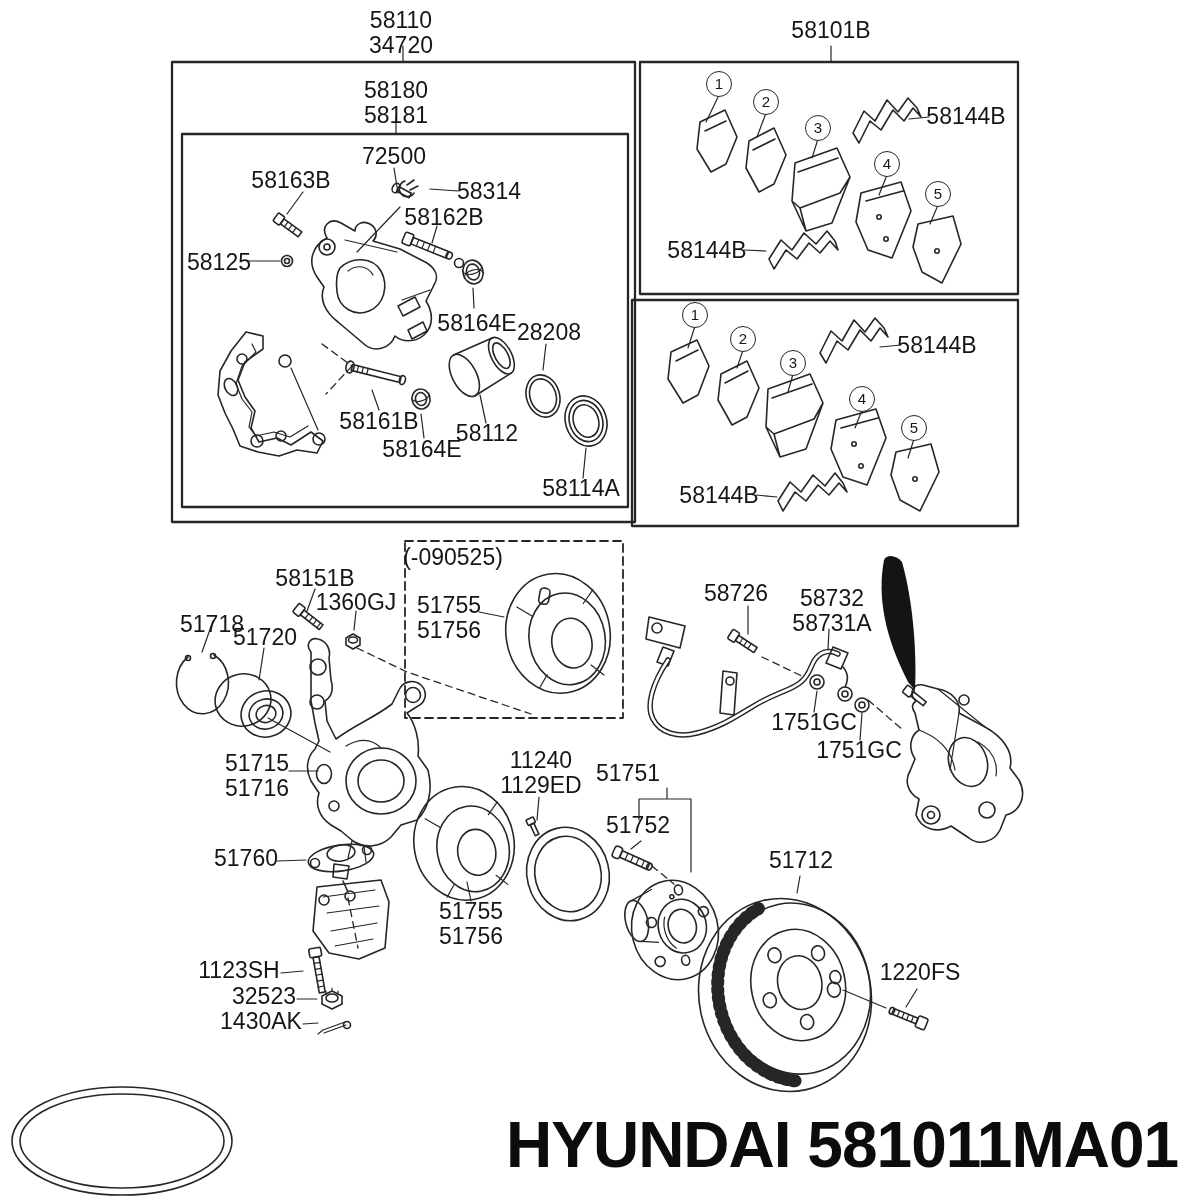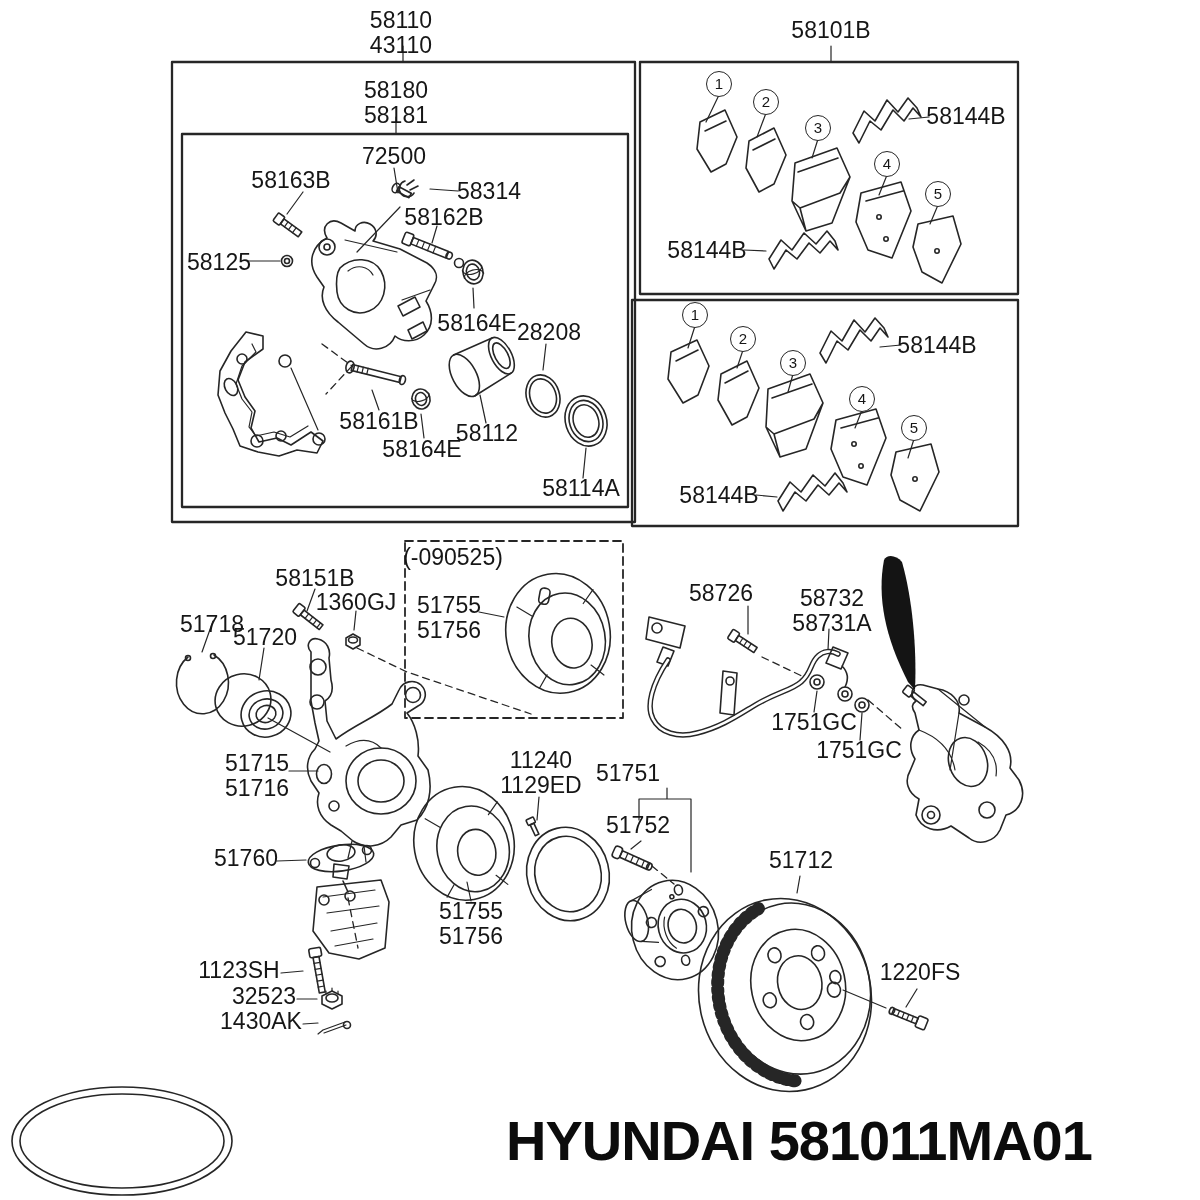--- a/index.html
+++ b/index.html
@@ -13,21 +13,21 @@
   #art .fill{fill:#141414;stroke:none;}
   #art .tube{stroke-width:5.5;}
   #art .tubew{stroke:#ffffff;stroke-width:2.6;}
   #art .hatch{stroke-width:13;stroke-dasharray:2.5 5.5;}
   #art .logoGrad{stroke:none;}
   .lbl{position:absolute;z-index:2;font-size:23px;color:#161616;white-space:pre-line;text-align:center;
        transform:translateX(-50%);line-height:1.1;letter-spacing:0px;}
   .num{position:absolute;z-index:2;width:24px;height:24px;border:1.8px solid #262626;border-radius:50%;
        background:#fff;font-size:15px;line-height:24px;text-align:center;color:#161616;
        transform:translate(-50%,-50%);}
-  .footer-text{position:absolute;z-index:2;left:506px;top:1108px;font-size:56px;font-weight:700;
+  .footer-text{position:absolute;z-index:2;left:506px;top:1108px;font-size:64px;font-weight:700;
        letter-spacing:-1px;color:#0c0c0c;white-space:nowrap;}
 </style>
 </head>
 <body>
 
 <div id="stage">
 
 <svg id="art" width="1200" height="1200" viewBox="0 0 1200 1200">
   <defs>
     <linearGradient id="lg1" x1="0" y1="0" x2="0.7" y2="1">
@@ -351,21 +351,21 @@
   <g>
     <ellipse cx="122" cy="1141" rx="110" ry="54" stroke="url(#lg1)" stroke-width="13"></ellipse>
     <ellipse cx="122" cy="1141" rx="102" ry="47" stroke="#dddddd" stroke-width="2"></ellipse>
     <path class="logoGrad" fill="url(#lg2)" d="M70,1181 C82,1140 96,1112 112,1098 C120,1092 128,1096 124,1106 C112,1122 100,1150 92,1180 C88,1190 74,1191 70,1181 Z"></path>
     <path class="logoGrad" fill="url(#lg2)" d="M158,1184 C168,1148 182,1118 198,1102 C206,1094 214,1098 210,1108 C198,1126 186,1154 178,1184 C174,1194 162,1194 158,1184 Z"></path>
     <path class="logoGrad" fill="url(#lg2)" d="M94,1152 C124,1130 152,1124 180,1130 L174,1146 C148,1140 122,1146 98,1166 Z"></path>
   </g>
 </svg>
 
   <div class="lbl" style="left:401px;top:8px">58110
-43110</div>
+34720</div>
   <div class="lbl" style="left:396px;top:78px">58180
 58181</div>
   <div class="lbl" style="left:394px;top:144px">72500</div>
   <div class="lbl" style="left:291px;top:168px">58163B</div>
   <div class="lbl" style="left:489px;top:179px">58314</div>
   <div class="lbl" style="left:444px;top:205px">58162B</div>
   <div class="lbl" style="left:219px;top:250px">58125</div>
   <div class="lbl" style="left:477px;top:311px">58164E</div>
   <div class="lbl" style="left:549px;top:320px">28208</div>
   <div class="lbl" style="left:379px;top:409px">58161B</div>
@@ -382,21 +382,21 @@
   <div class="lbl" style="left:453px;top:545px">(-090525)</div>
   <div class="lbl" style="left:449px;top:593px">51755
 51756</div>
   <div class="lbl" style="left:315px;top:566px">58151B</div>
   <div class="lbl" style="left:356px;top:590px">1360GJ</div>
   <div class="lbl" style="left:212px;top:612px">51718</div>
   <div class="lbl" style="left:265px;top:625px">51720</div>
   <div class="lbl" style="left:257px;top:751px">51715
 51716</div>
 
-  <div class="lbl" style="left:721px;top:581px">58726</div>
+  <div class="lbl" style="left:736px;top:581px">58726</div>
   <div class="lbl" style="left:832px;top:586px">58732
 58731A</div>
   <div class="lbl" style="left:814px;top:710px">1751GC</div>
   <div class="lbl" style="left:859px;top:738px">1751GC</div>
 
   <div class="lbl" style="left:246px;top:846px">51760</div>
   <div class="lbl" style="left:541px;top:748px">11240
 1129ED</div>
   <div class="lbl" style="left:471px;top:899px">51755
 51756</div>

